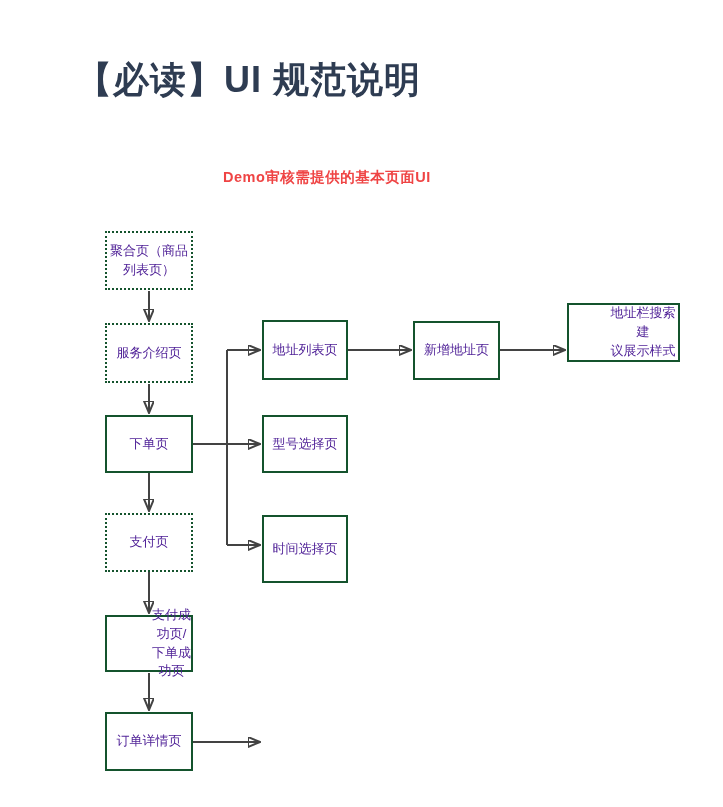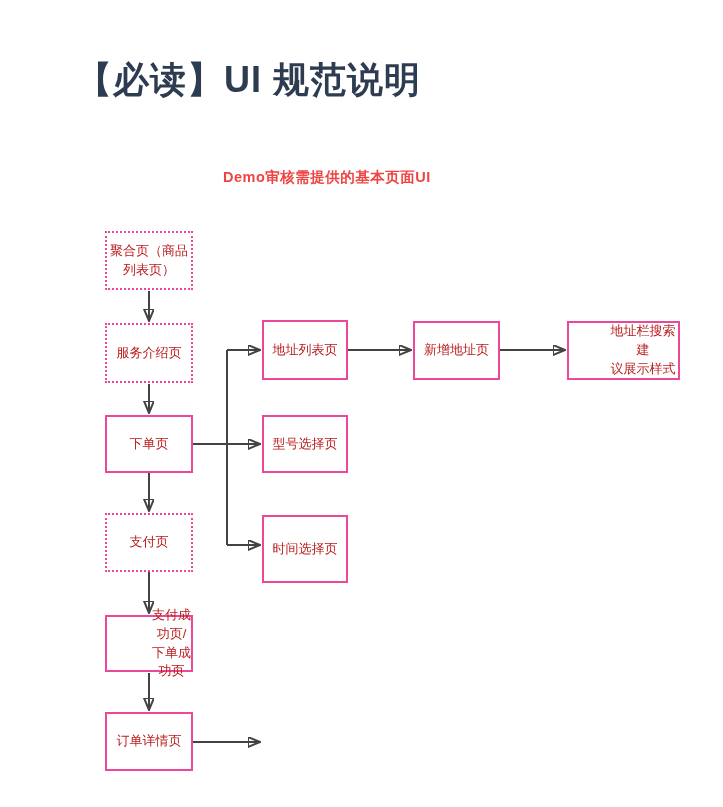--- a/index.html
+++ b/index.html
@@ -21,42 +21,42 @@
     font-size: 14.5px; font-weight: 700; color: #ef4444;
     letter-spacing: 0.5px; white-space: nowrap;
   }
   .diagram-note {
     position: absolute; left: 200px; top: 201px;
     font-size: 12.5px; color: #595959; white-space: nowrap;
   }
 
   .node {
     position: absolute;
-    border: 2px solid #ec4899;
+    border: 2px solid #14532d;
     background: #ffffff;
     display: flex; align-items: center; justify-content: center;
     text-align: center; white-space: pre-line;
-    font-size: 13px; color: #b91c1c; line-height: 1.45;
+    font-size: 13px; color: #4c1d95; line-height: 1.45;
     z-index: 2;
   }
   .node.dotted { border-style: dotted; }
 
   
   .p0  { left: 105px; top: 231px; width: 88px;  height: 59px; }
   .p1  { left: 105px; top: 323px; width: 88px;  height: 60px; }
   .p2  { left: 105px; top: 415px; width: 88px;  height: 58px; }
   .p3  { left: 105px; top: 513px; width: 88px;  height: 59px; }
   .p4  { left: 105px; top: 615px; width: 88px;  height: 57px; padding-left: 45px; }
   .p5  { left: 105px; top: 712px; width: 88px;  height: 59px; }
   .p6  { left: 262px; top: 320px; width: 86px;  height: 60px; }
   .p7  { left: 262px; top: 415px; width: 86px;  height: 58px; }
   .p8  { left: 262px; top: 515px; width: 86px;  height: 68px; }
   .p9  { left: 262px; top: 713px; width: 91px;  height: 59px; }
   .p10 { left: 413px; top: 321px; width: 87px;  height: 59px; }
-  .p11 { left: 567px; top: 321px; width: 113px; height: 59px; padding-left: 39px; }
+  .p11 { left: 567px; top: 303px; width: 113px; height: 59px; padding-left: 39px; }
 
   .connectors { position: absolute; left: 0; top: 0; width: 723px; height: 807px; z-index: 1; }
   .connectors line, .connectors path { stroke: #434343; stroke-width: 2; fill: none; }
 </style>
 </head>
 <body>
 
 <div class="canvas">
 
   <h1 class="page-title">【必读】UI 规范说明</h1>

